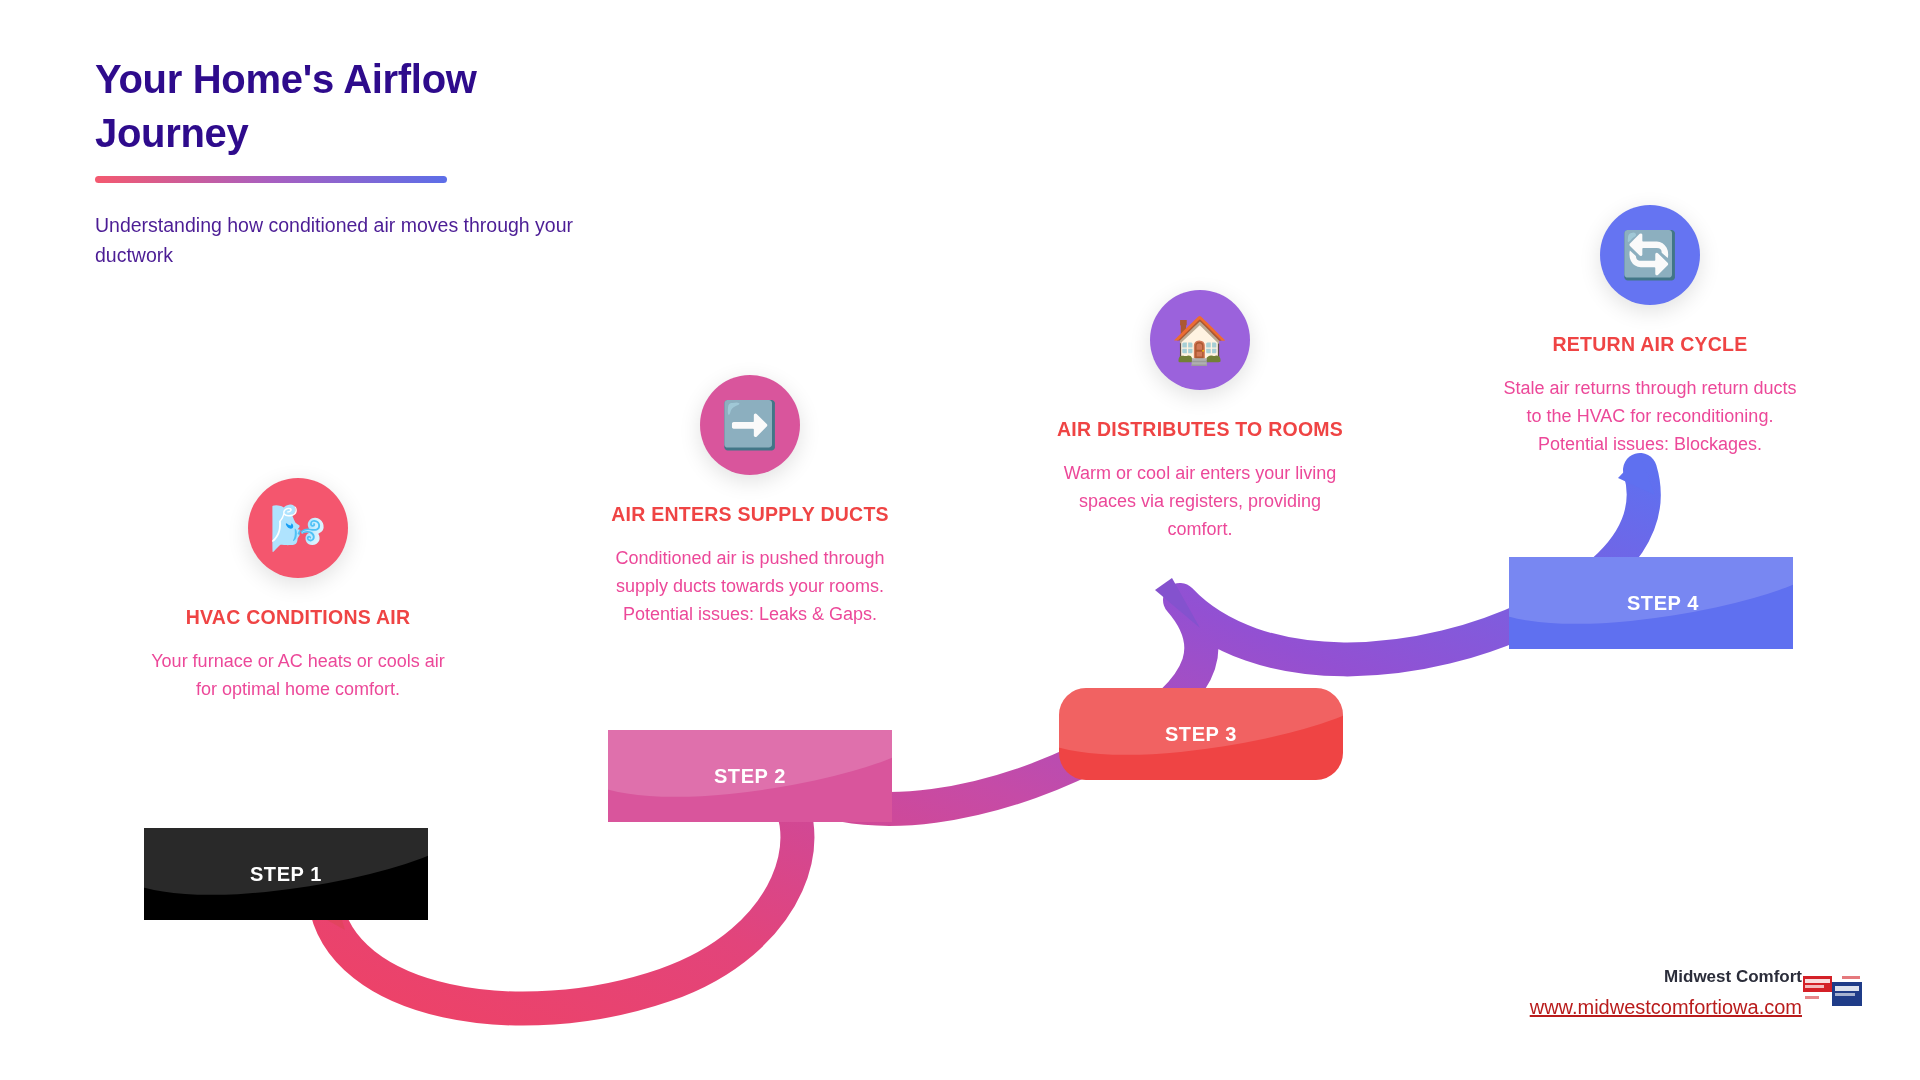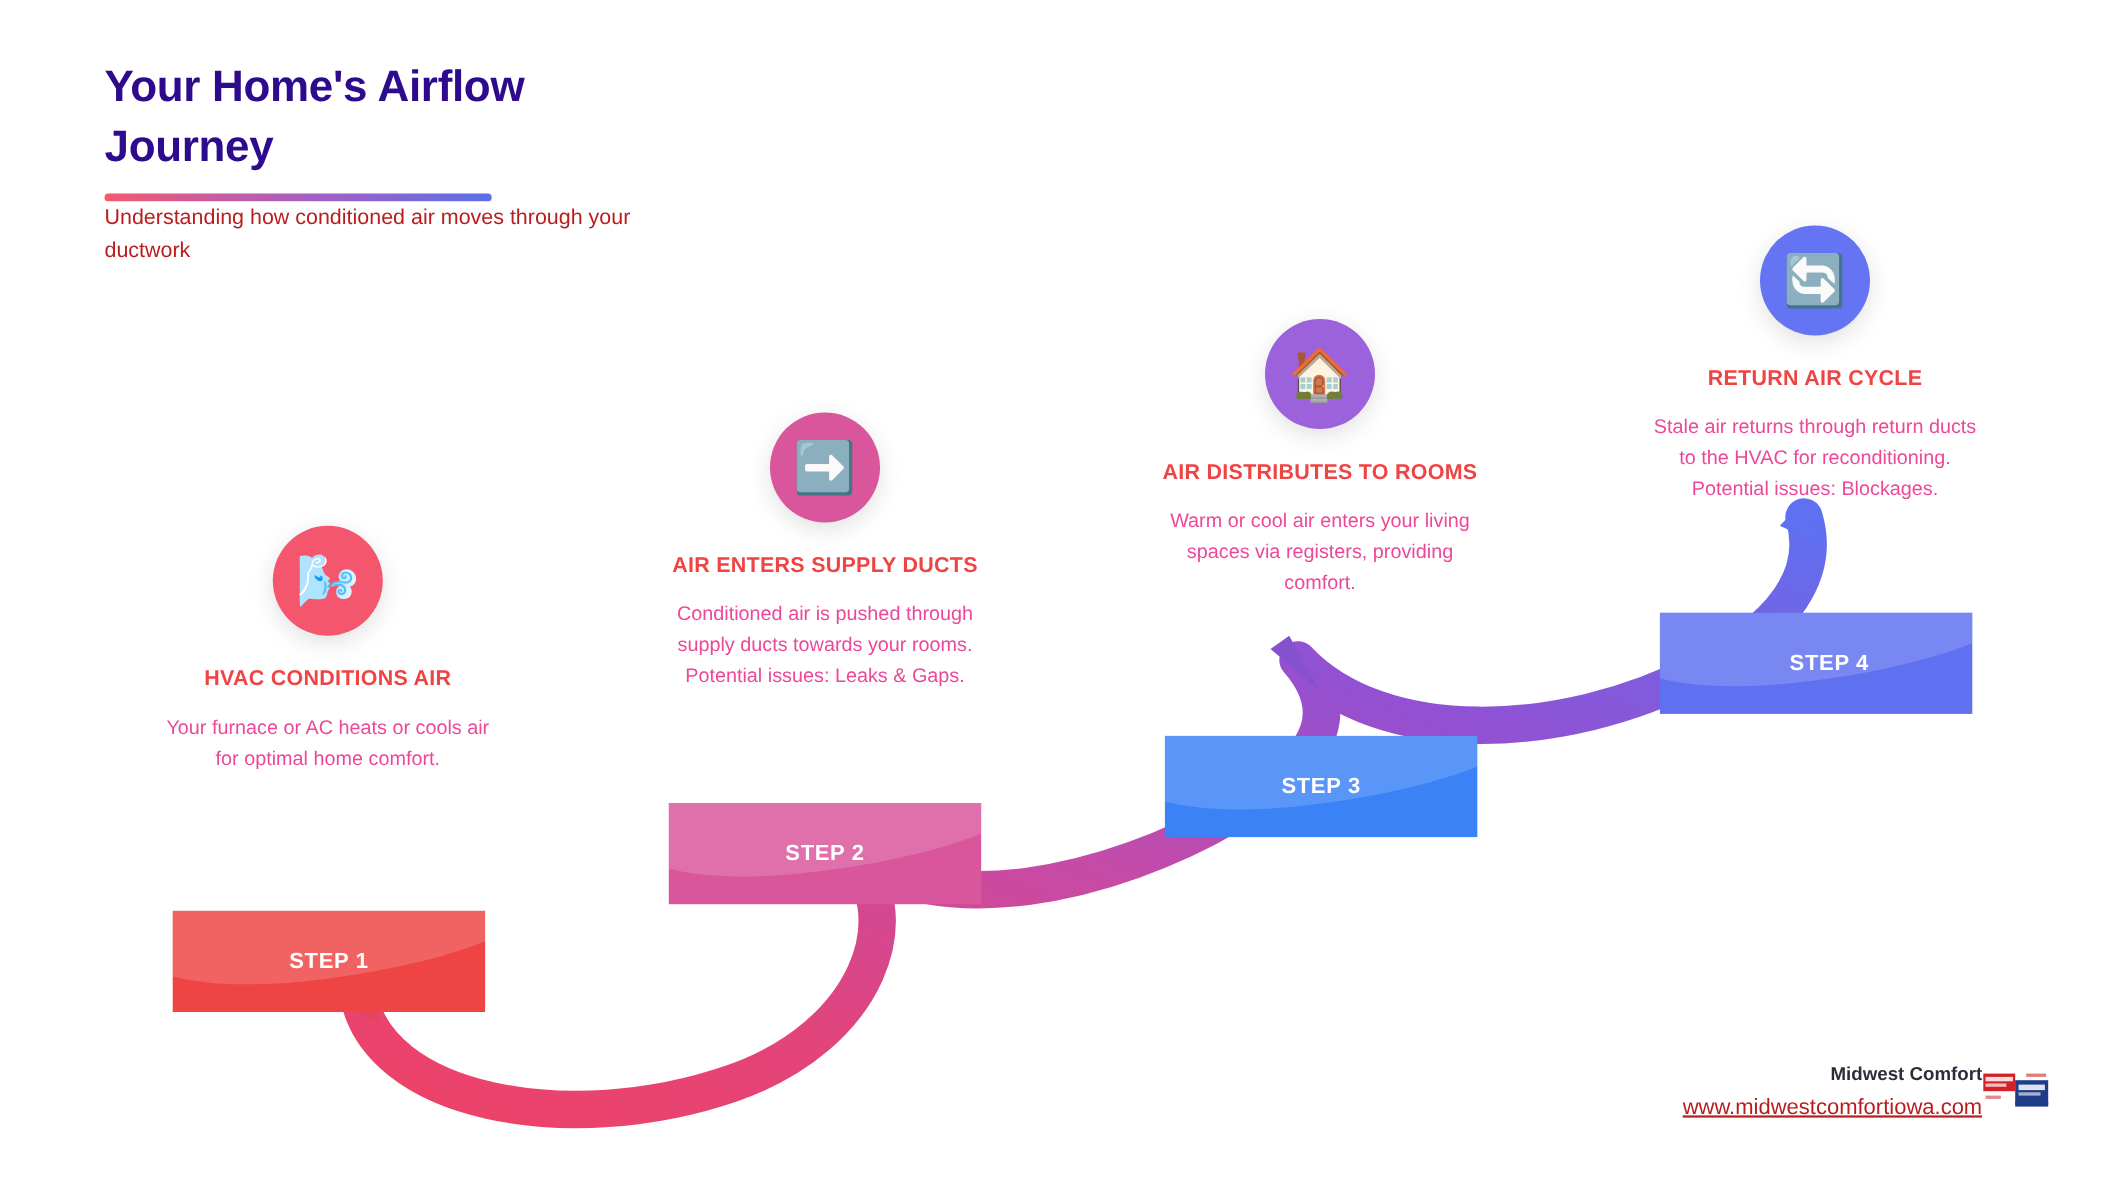--- a/index.html
+++ b/index.html
@@ -28,23 +28,24 @@
     max-width: 440px;
   }
   #title-divider {
     margin-top: 16px;
     width: 352px;
     height: 7px;
     border-radius: 4px;
     background: linear-gradient(90deg, #F4596F 0%, #A85FC0 50%, #5C6EE8 100%);
   }
   #page-subtitle {
+    margin-top: 27px;
     font-size: 19.5px;
     line-height: 1.55;
-    color: #b91c1c;
+    color: #4c1d95;
     max-width: 510px;
   }
 
   
   #ribbon-layer {
     position: absolute;
     left: 0; top: 0;
     width: 1920px; height: 1080px;
     pointer-events: none;
   }
@@ -183,21 +184,21 @@
     <path d="M 1618 478 L 1655 495 L 1640 455 Z" fill="#5F70F0"></path>
   </svg>
 
   <div class="step" style="left:138px; top:478px;">
     <div class="step-icon-circle" style="background:#F4566E;">
       <span>🌬️</span>
     </div>
     <div class="step-title">HVAC CONDITIONS AIR</div>
     <div class="step-desc">Your furnace or AC heats or cools air for optimal home comfort.</div>
   </div>
-  <div class="step-banner" style="left:157px; top:828px; background:#ef4444;">
+  <div class="step-banner" style="left:144px; top:828px; background:#000000;">
     <div class="sheen"></div>
     <span class="banner-label">STEP 1</span>
   </div>
 
   <div class="step" style="left:590px; top:375px;">
     <div class="step-icon-circle" style="background:#D9559C;">
       <span>➡️</span>
     </div>
     <div class="step-title">AIR ENTERS SUPPLY DUCTS</div>
     <div class="step-desc">Conditioned air is pushed through supply ducts towards your rooms. Potential issues: Leaks &amp; Gaps.</div>
@@ -207,21 +208,21 @@
     <span class="banner-label">STEP 2</span>
   </div>
 
   <div class="step" style="left:1040px; top:290px;">
     <div class="step-icon-circle" style="background:#9B62DC;">
       <span>🏠</span>
     </div>
     <div class="step-title">AIR DISTRIBUTES TO ROOMS</div>
     <div class="step-desc">Warm or cool air enters your living spaces via registers, providing comfort.</div>
   </div>
-  <div class="step-banner" style="left:1059px; top:669px; background:#3b82f6;">
+  <div class="step-banner" style="left:1059px; top:688px; background:#ef4444;border-radius:27px;">
     <div class="sheen"></div>
     <span class="banner-label">STEP 3</span>
   </div>
 
   <div class="step" style="left:1490px; top:205px;">
     <div class="step-icon-circle" style="background:#6574F2;">
       <span>🔄</span>
     </div>
     <div class="step-title">RETURN AIR CYCLE</div>
     <div class="step-desc">Stale air returns through return ducts to the HVAC for reconditioning. Potential issues: Blockages.</div>

